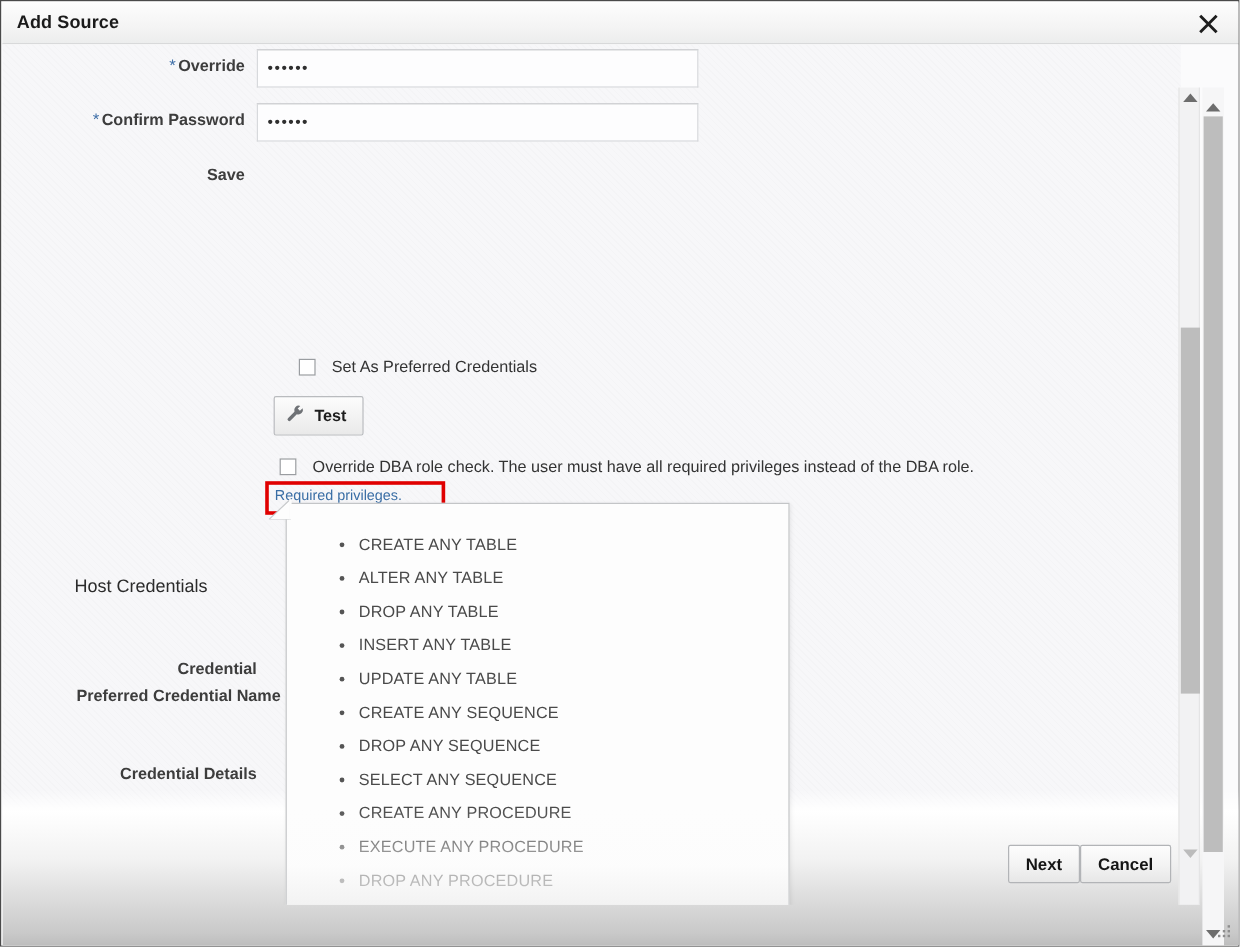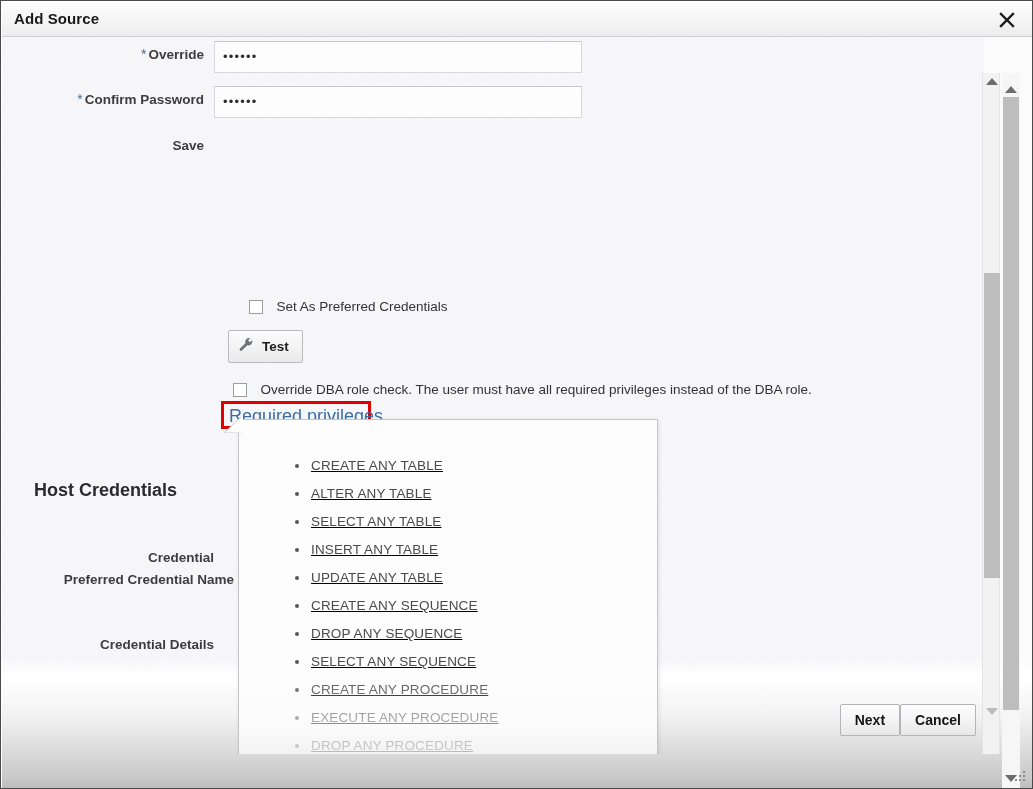--- a/index.html
+++ b/index.html
@@ -207,32 +207,33 @@
   .req-priv-box {
     position: absolute;
     left: 219px; top: 364px;
     width: 150px; height: 28px;
     border: 3px solid #e00000;
     box-sizing: border-box;
   }
   .req-priv-link {
     position: absolute;
     left: 227px; top: 369px;
-    font-size: 18px;
+    font-size: 12px;
     color: #3a6ea5;
     cursor: pointer;
     text-align: center;
   }
 
   
   .section-head {
     position: absolute;
-    font-size: 18px;
-    font-weight: bold;
+    font-size: 15px;
+    font-weight: normal;
     color: #2b2b2b;
+    margin-left: 28px;
   }
   .side-lbl {
     position: absolute;
     width: 212px;
     text-align: right;
     font-size: 13.5px;
     font-weight: bold;
     color: #3d3d3d;
     line-height: 20px;
   }
@@ -249,24 +250,23 @@
     overflow: hidden;
     z-index: 30;
   }
   .priv-pointer {
     position: absolute;
     left: 222px; top: 378px;
     width: 22px; height: 18px;
     z-index: 31;
   }
   .priv-list {
-    margin: 16px;
+    margin: 4px;
     padding: 16px 0 0 56px;
     list-style: none;
-    text-decoration: underline;
   }
   .priv-list li {
     position: relative;
     font-size: 13.5px;
     color: #4a4a4a;
     line-height: 28px;
     letter-spacing: .15px;
   }
   .priv-list li::before {
     content: "";
@@ -424,21 +424,21 @@
           <svg width="22" height="18" viewBox="0 0 22 18">
             <path d="M0 18 L18 1 L18 18 Z" fill="#fdfdfd" stroke="#c8cacc" stroke-width="1"></path>
             <path d="M18 1 L18 18" stroke="#fdfdfd" stroke-width="2"></path>
           </svg>
         </div>
 
         <div class="priv-popup">
           <ul class="priv-list">
               <li>CREATE ANY TABLE</li>
               <li>ALTER ANY TABLE</li>
-              <li>SELECT ANY TABLE</li>
+              <li>DROP ANY TABLE</li>
               <li>INSERT ANY TABLE</li>
               <li>UPDATE ANY TABLE</li>
               <li>CREATE ANY SEQUENCE</li>
               <li>DROP ANY SEQUENCE</li>
               <li>SELECT ANY SEQUENCE</li>
               <li>CREATE ANY PROCEDURE</li>
               <li>EXECUTE ANY PROCEDURE</li>
               <li>DROP ANY PROCEDURE</li>
             </ul>
           <div class="priv-popup-fade"></div>

